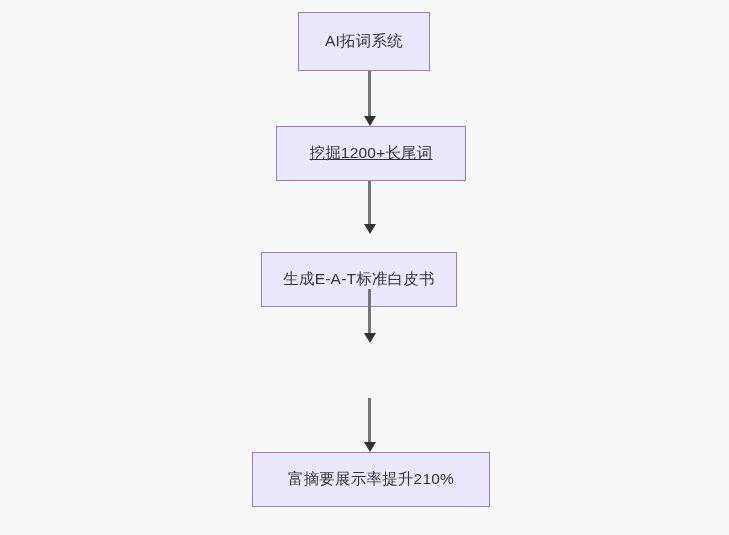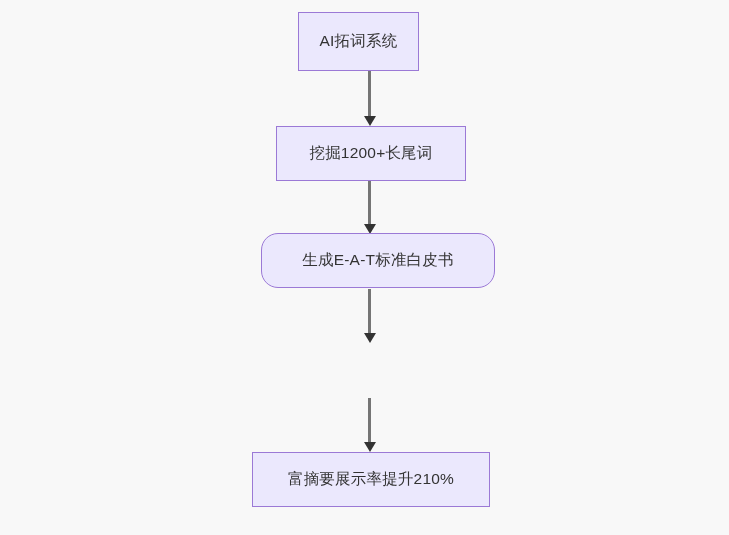--- a/index.html
+++ b/index.html
@@ -37,23 +37,23 @@
     white-space: nowrap;
     user-select: none;
   }
 
   .node-label {
     display: block;
     text-align: center;
   }
 
   
-  #node-1 { left: 298px; top: 12px;  width: 121px; height: 59px; }
-  #node-2 { left: 276px; top: 126px; width: 190px; height: 55px; }
-  #node-3 { left: 261px; top: 233px; width: 234px; height: 55px; border-radius: 17px; }
+  #node-1 { left: 298px; top: 12px;  width: 132px; height: 59px; }
+  #node-2 { left: 276px; top: 126px; width: 190px; height: 55px; text-decoration: underline; }
+  #node-3 { left: 261px; top: 252px; width: 196px; height: 55px; }
   #node-4 { left: 264px; top: 343px; width: 214px; height: 55px; }
   #node-5 { left: 252px; top: 452px; width: 238px; height: 55px; }
 
   
   .edge {
     position: absolute;
     left: 368px;          
     width: 3px;
     background: #757575;
   }

